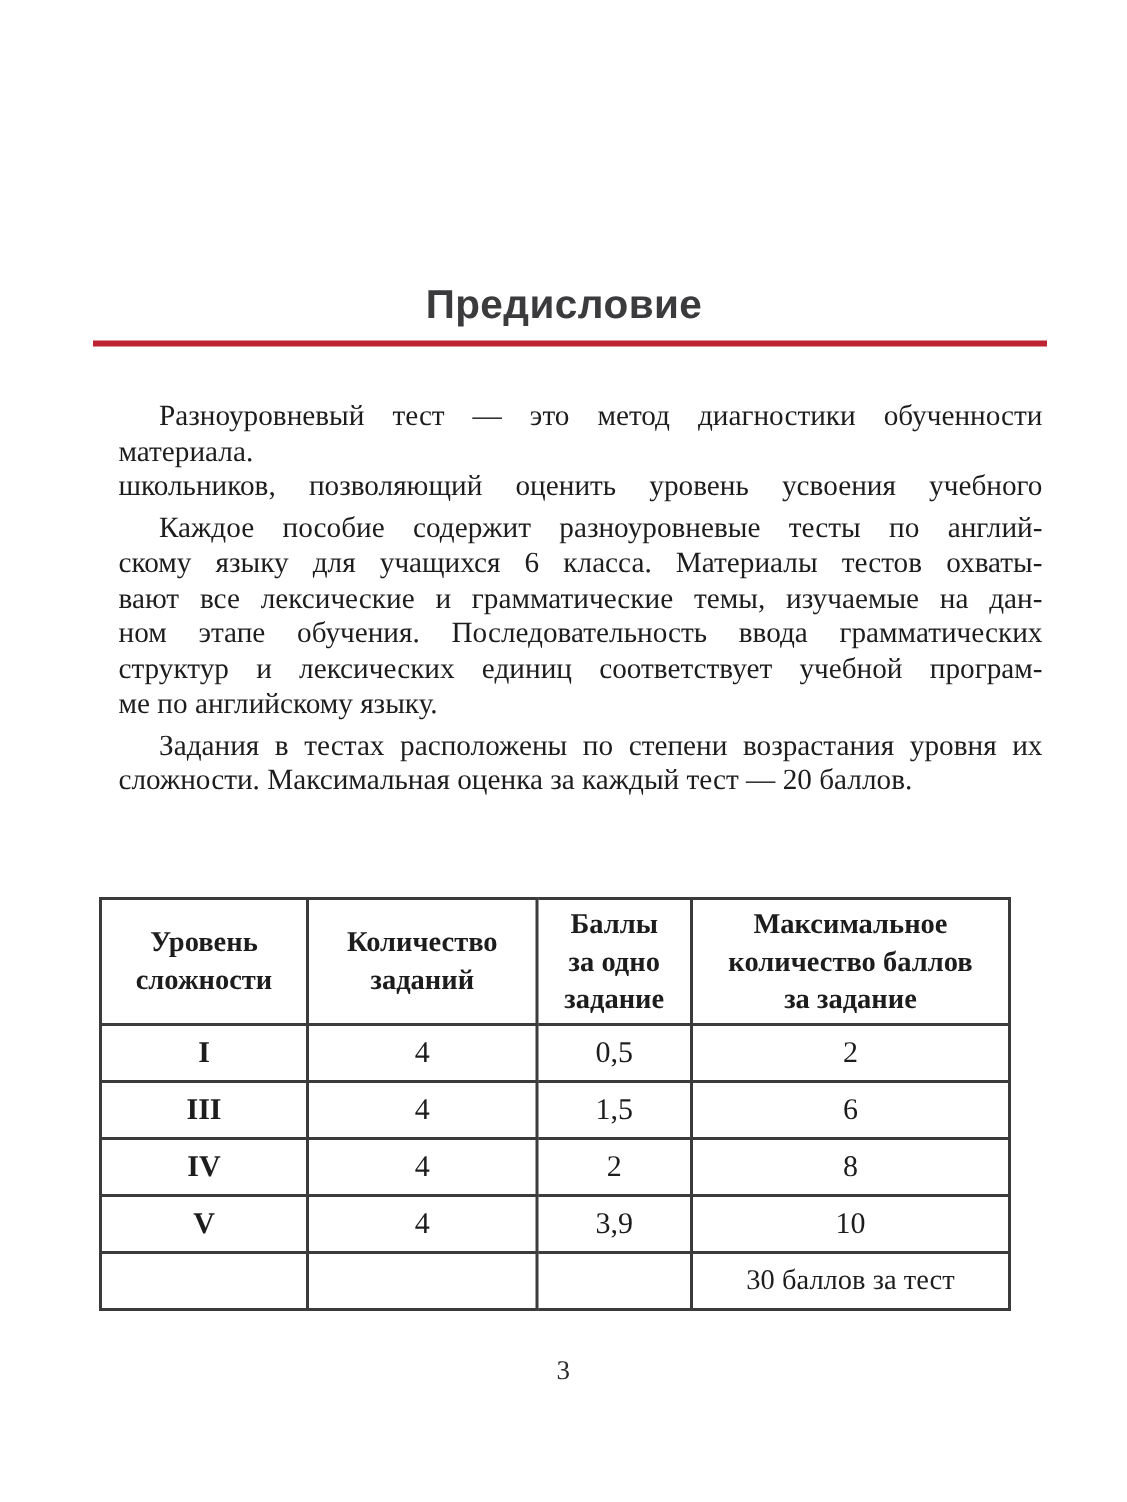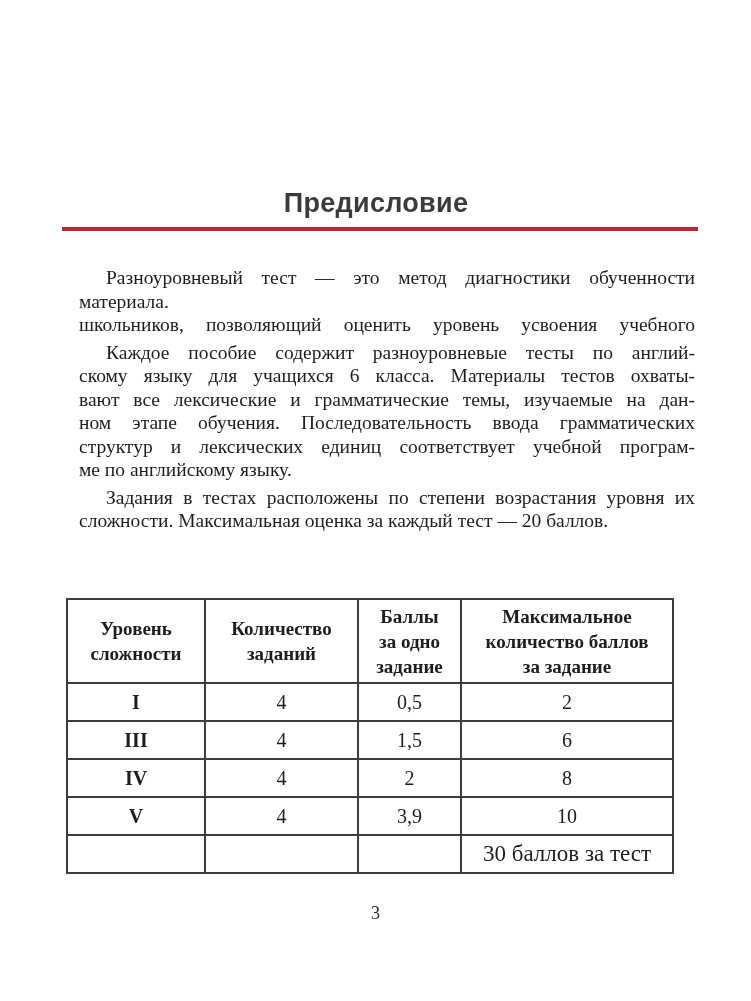--- a/index.html
+++ b/index.html
@@ -74,21 +74,21 @@
     font-size: 19px;
     line-height: 25px;
     height: 84px;
     white-space: pre-line;
   }
   table.score td {
     font-size: 20px;
     height: 38px;
   }
   table.score td.level { font-weight: bold; }
-  table.score td.total { font-size: 23px; }
+  table.score td.total { font-size: 19px; }
   .pagenum {
     position: absolute;
     top: 903px;
     left: 0;
     width: 751px;
     text-align: center;
     font-size: 18px;
     color: #2a2a2a;
   }
 </style>

